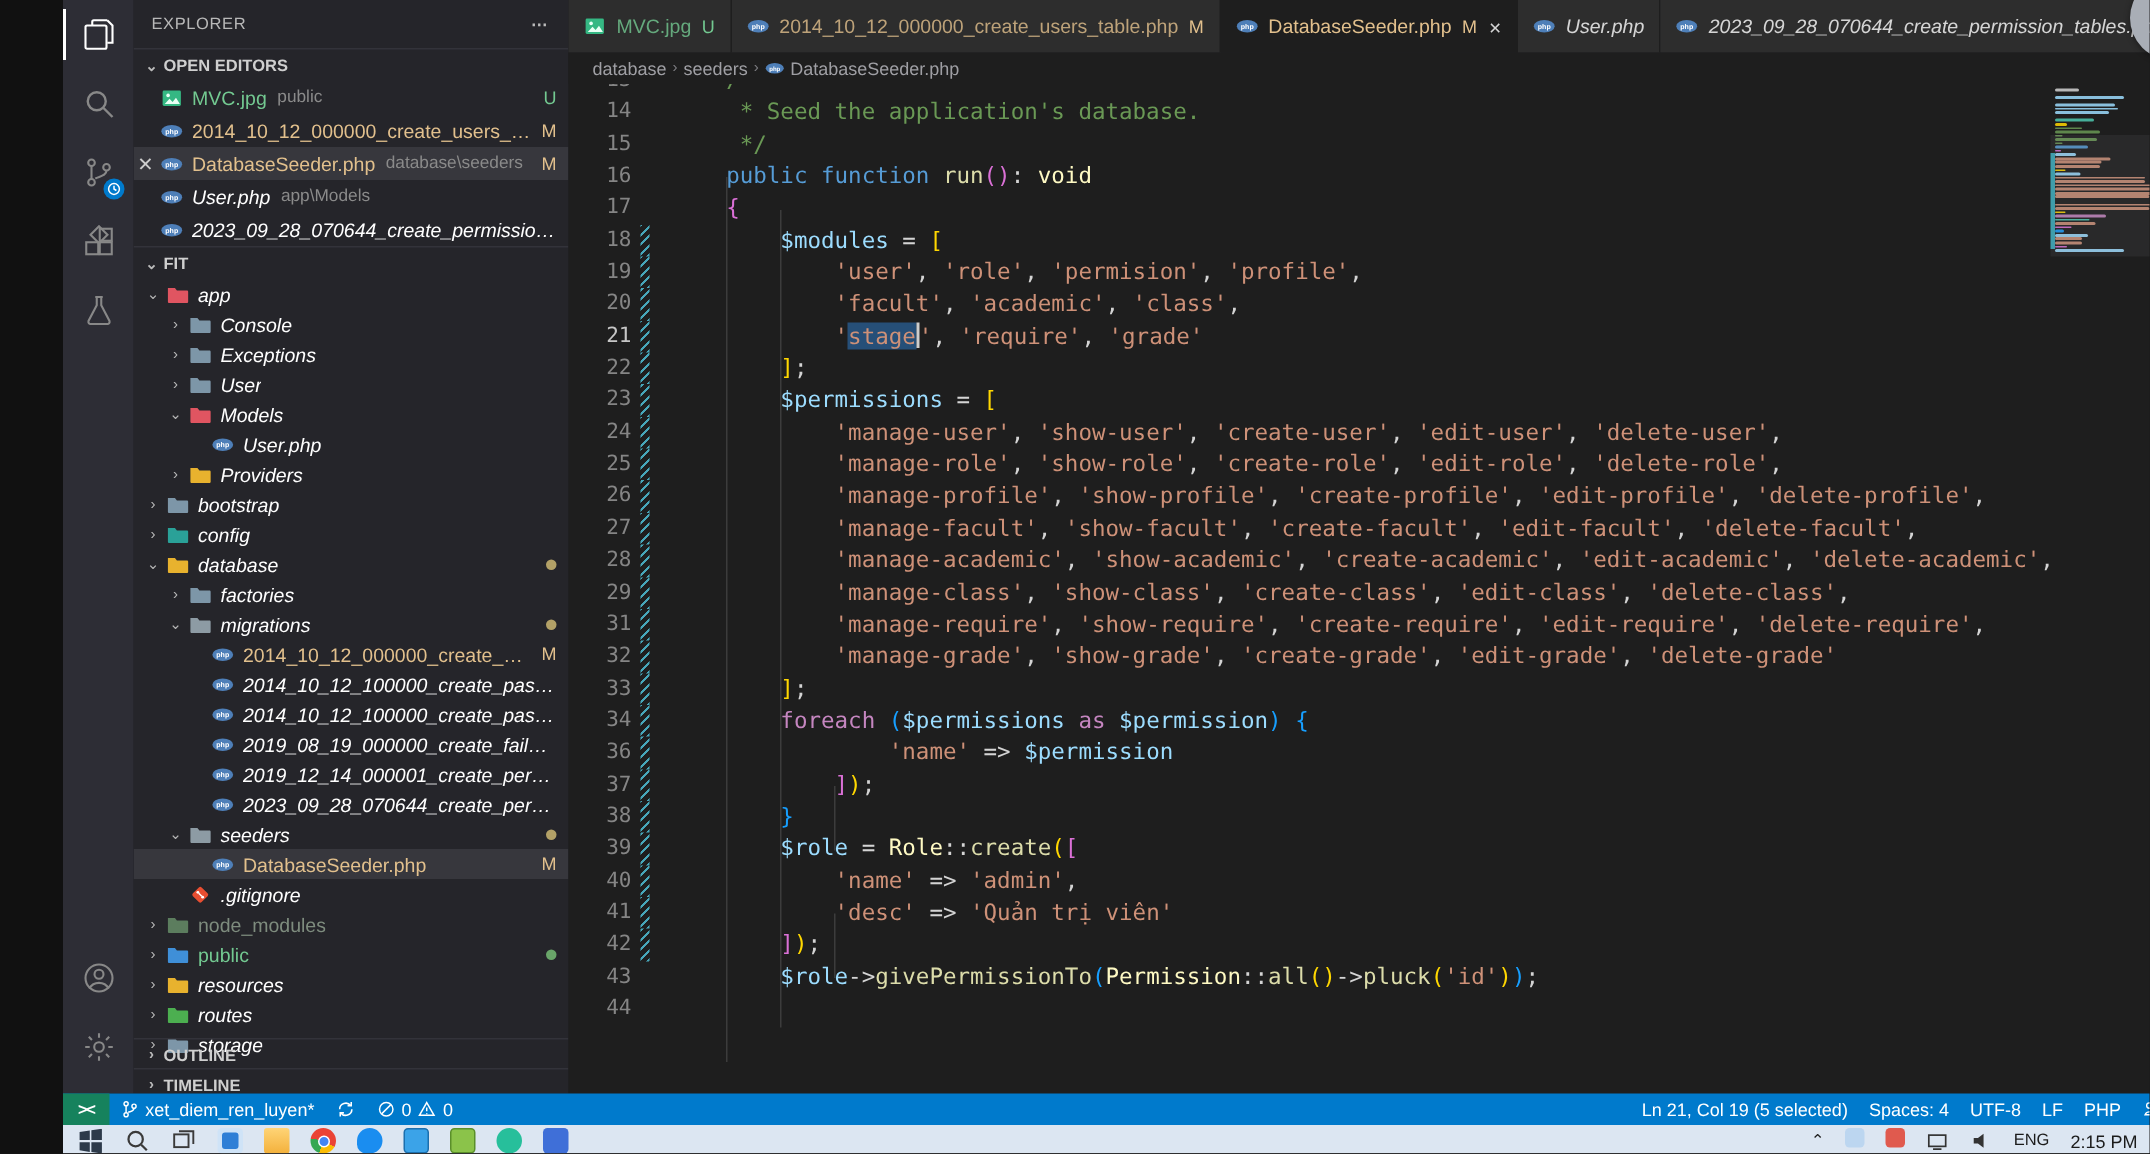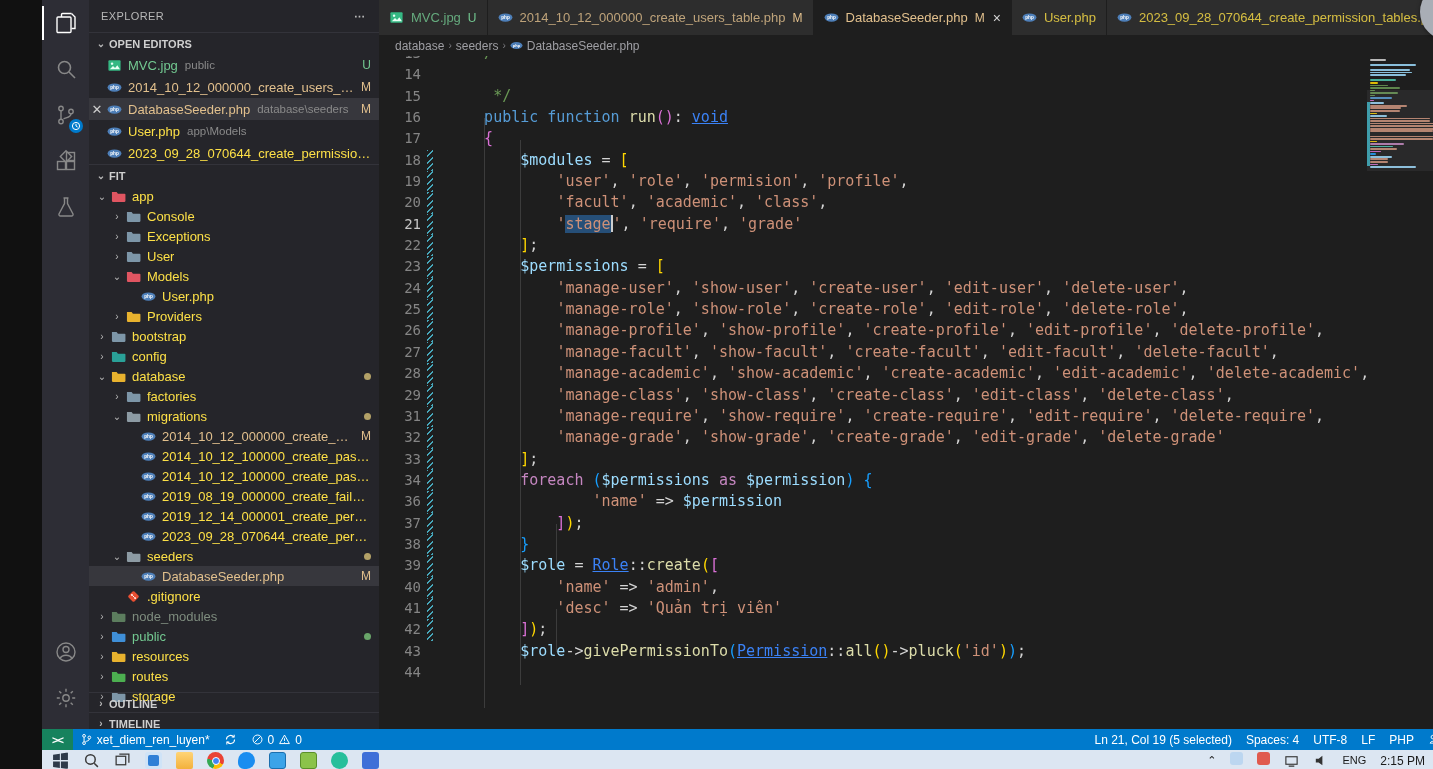--- a/index.html
+++ b/index.html
@@ -26,21 +26,21 @@
   .row.selected{background:#37373d;}
   .tree .row{height:20px;}
   .row .chev{width:14px;flex:0 0 14px;text-align:center;font-size:10px;color:#b6b6b6;}
   .row .fic{width:18px;flex:0 0 18px;display:flex;align-items:center;justify-content:center;margin-right:5px;}
   .row .fic svg{width:15px;height:15px;}
   .row .lbl{overflow:hidden;text-overflow:ellipsis;}
   .row .desc{color:#8a8a8a;font-size:11.5px;margin-left:7px;overflow:hidden;text-overflow:ellipsis;}
   .row .spacer{flex:1;}
   .row .badge{flex:0 0 auto;margin-left:6px;font-size:12px;}
   .row .gitdot{flex:0 0 auto;width:7px;height:7px;border-radius:50%;margin-left:6px;}
-  .c-mod{color:#e2c08d;} .c-un{color:#73c991;} .c-dim{color:#7e8c7e;} .c-norm{color:#fde047;}
+  .c-mod{color:#e2c08d;} .c-un{color:#73c991;} .c-dim{color:#7e8c7e;} .c-norm{color:#ffffff;font-style:italic;}
   .d-mod{color:#b09a72;} .d-un{color:#5d9e78;}
   .closex{width:16px;flex:0 0 16px;text-align:center;color:#ccc;font-size:13px;}
   
   .main{position:absolute;left:337px;top:0;right:0;height:729px;background:#1e1e1e;}
   .tabbar{position:absolute;left:0;top:0;right:0;height:35px;background:#25252a;display:flex;align-items:flex-end;}
   .tab{height:35px;display:flex;align-items:center;padding:0 10px;background:#2d2d2d;border-right:1px solid #1e1e1e;
     font-size:13px;cursor:pointer;white-space:nowrap;}
   .tab.active{background:#1e1e1e;}
   .tab .fic{width:17px;display:flex;margin-right:5px;}
   .tab .fic svg{width:15px;height:15px;}
@@ -55,21 +55,21 @@
   
   .codearea{position:absolute;left:0;top:56px;right:0;bottom:0;overflow:hidden;}
   .codelines{position:absolute;left:0;top:-13px;right:0;}
   .cl{display:flex;height:21.35px;line-height:21.35px;font-family:"DejaVu Sans Mono",monospace;font-size:15px;}
   .cl .num{flex:0 0 48px;text-align:right;color:#858585;font-size:14px;padding-right:6px;}
   .cl .num.cur{color:#c6c6c6;}
   .cl .modbar{flex:0 0 6px;margin-right:15px;}
   .cl.mod .modbar{background:repeating-linear-gradient(315deg,rgba(73,174,194,.95) 0 1.5px,rgba(30,30,30,0) 1.5px 4.5px);}
   .cl .txt{white-space:pre;color:#d4d4d4;}
   .cmt{color:#6a9955;} .kw{color:#569cd6;} .ctl{color:#c586c0;} .fn{color:#dcdcaa;}
-  .cls{color:#3b82f6;text-decoration:underline;} .var{color:#9cdcfe;} .str{color:#ce9178;} .pun{color:#d4d4d4;}
+  .cls{color:#fef9c3;} .var{color:#9cdcfe;} .str{color:#ce9178;} .pun{color:#d4d4d4;}
   .b1{color:#ffd700;} .b2{color:#da70d6;} .b3{color:#179fff;}
   .sel{color:#ce9178;background:#264f78;}
   .car{display:inline-block;width:2px;height:17px;background:#cdcdcd;vertical-align:-3px;}
   .guide{position:absolute;width:1px;background:#3c3c3c;}
   
   .minimap{position:absolute;top:0;bottom:0;width:95px;right:13px;background:#1e1e1e;}
   .mm-bar{position:absolute;height:1.7px;border-radius:1px;opacity:.85;}
   .mm-view{position:absolute;left:0;right:0;background:rgba(200,200,210,.07);}
   .mm-modstripe{position:absolute;left:0;width:3px;background:#3f9dab;}
   .ruler{position:absolute;top:0;bottom:0;right:0;width:13px;background:#1e1e1e;}
@@ -597,20 +597,21 @@
     <div class="codearea">
       <div class="codelines" id="codelines">
           <div class="cl">
             <div class="num">13</div>
             <div class="modbar"></div>
             <div class="txt"><span class="cmt">    /**</span></div>
           </div>
           <div class="cl">
             <div class="num">14</div>
             <div class="modbar"></div>
+            <div class="txt"><span class="cmt">     * Seed the application's database.</span></div>
           </div>
           <div class="cl">
             <div class="num">15</div>
             <div class="modbar"></div>
             <div class="txt"><span class="cmt">     */</span></div>
           </div>
           <div class="cl">
             <div class="num">16</div>
             <div class="modbar"></div>
             <div class="txt"><span class="kw">    public function </span><span class="fn">run</span><span class="b2">()</span><span class="pun">: </span><span class="cls">void</span></div>

